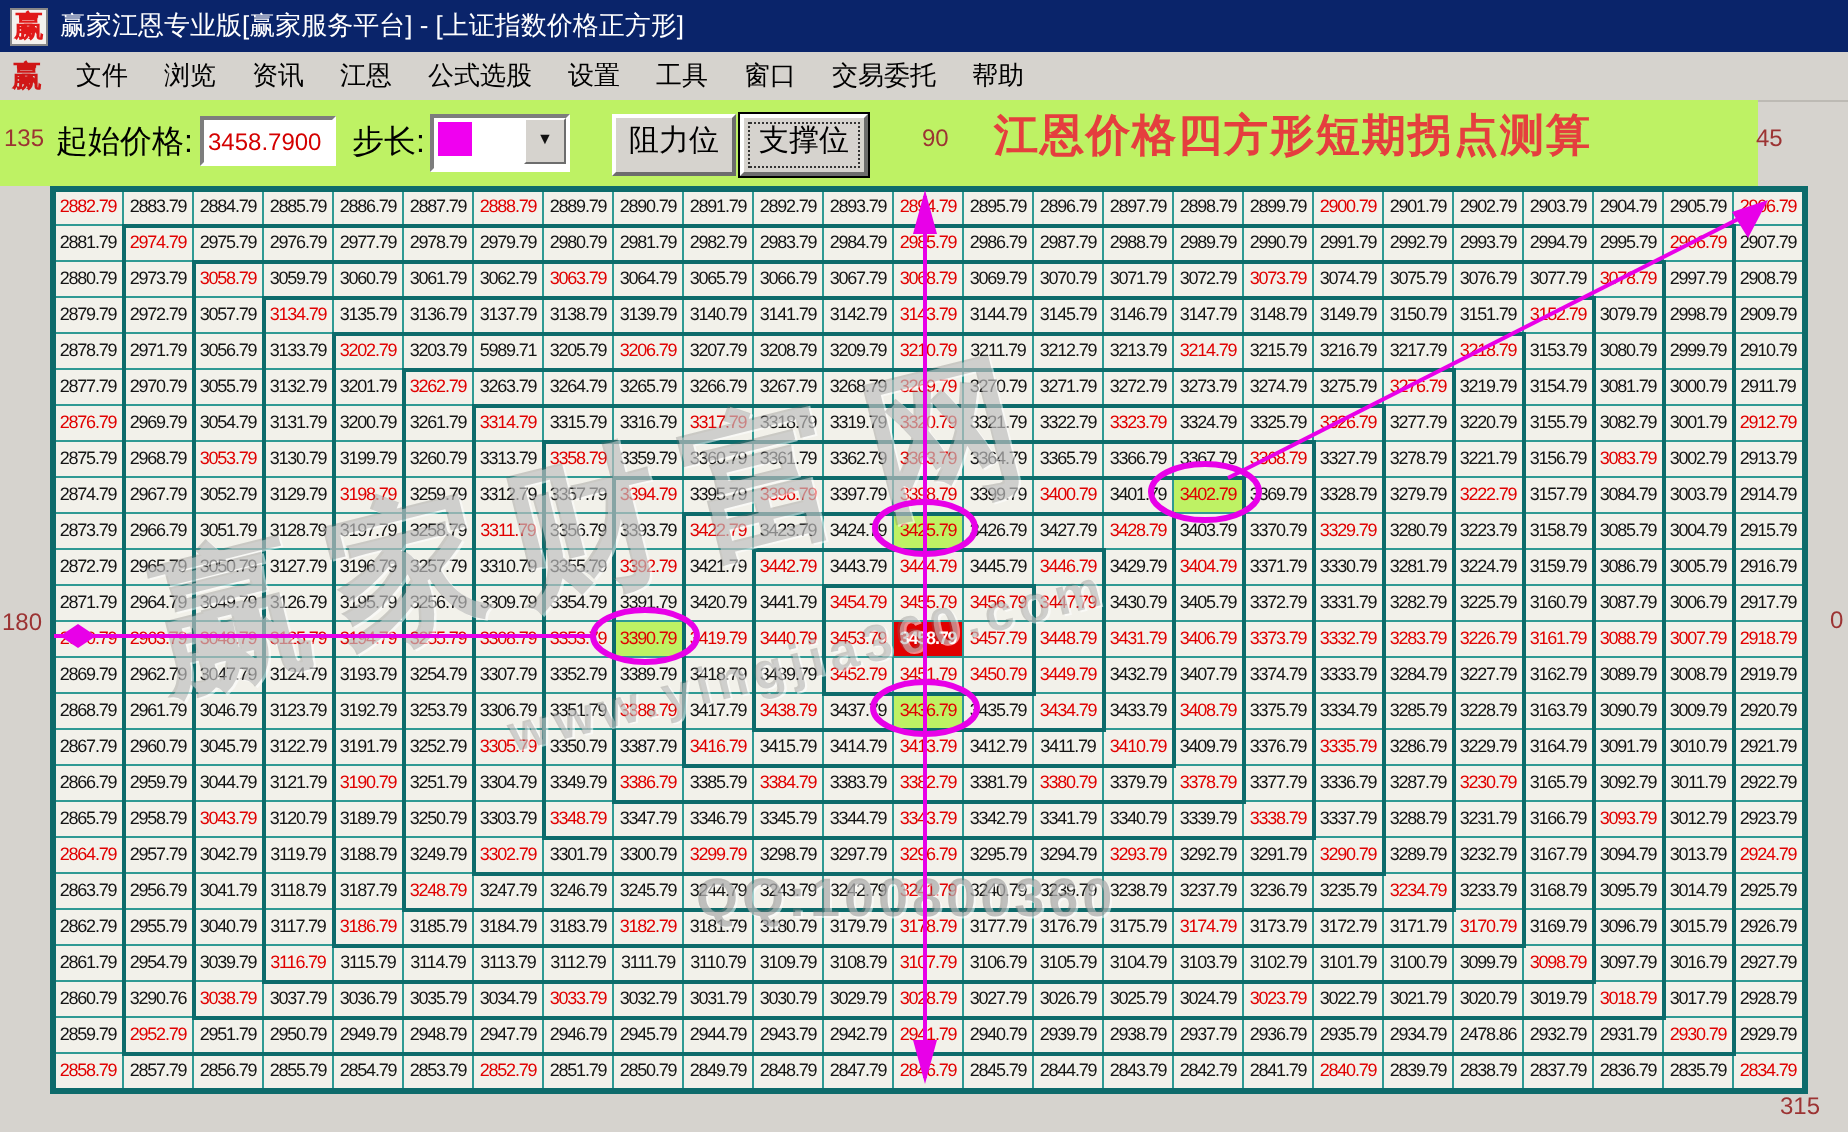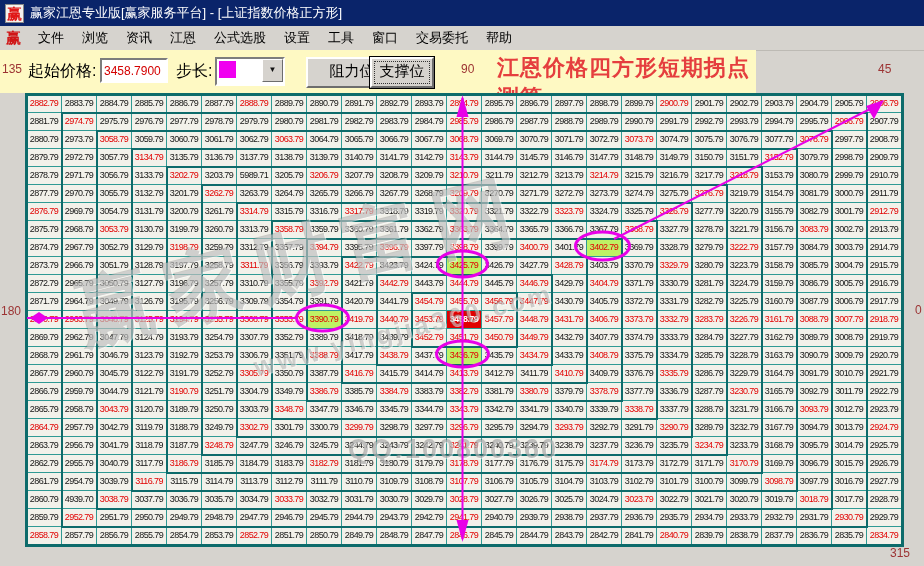--- a/index.html
+++ b/index.html
@@ -9,37 +9,37 @@
   #titlebar{position:absolute;left:0;top:0;width:924px;height:26px;background:#0a246a;
     display:flex;align-items:center;color:#fff;font-size:13px;}
   #titlebar .logo{color:#e01818;font-weight:bold;font-size:15px;margin:0 6px 0 5px;background:#f4f2ee;
     padding:0 1px;line-height:17px;border:1px solid #888;}
   
   #menubar{position:absolute;left:0;top:26px;width:924px;height:24px;background:#d6d3ce;
     display:flex;align-items:center;font-size:13px;color:#000;border-bottom:1px solid #bdbab4;}
   #menubar .logo{color:#d01616;font-weight:bold;font-size:15px;margin:0 8px 0 6px;}
   #menubar .mitem{padding:2px 9px;cursor:default;}
   
-  #toolbar{position:absolute;left:0;top:50px;width:756px;height:43px;background:#fef9c3;}
+  #toolbar{position:absolute;left:0;top:50px;width:879px;height:43px;background:#bef264;}
   .anglelabel{position:absolute;color:#9c3333;font-size:12px;z-index:30;}
   #lbl-startprice{position:absolute;left:28px;top:11px;font-size:16px;color:#000;}
   #inp-startprice{position:absolute;left:100px;top:8px;width:60px;height:21px;background:#fff;
     border-top:2px solid #7d7d7d;border-left:2px solid #7d7d7d;border-bottom:2px solid #fff;border-right:2px solid #fff;
     color:#d40000;font-size:12px;padding:0 2px;font-family:Liberation Sans, sans-serif;}
   #lbl-step{position:absolute;left:176px;top:11px;font-size:16px;color:#000;}
   #combo-step{position:absolute;left:215px;top:7px;width:66px;height:25px;background:#fff;
     border-top:2px solid #7d7d7d;border-left:2px solid #7d7d7d;border-bottom:2px solid #fff;border-right:2px solid #fff;}
   #combo-step .swatch{position:absolute;left:2px;top:2px;width:17px;height:17px;background:#f000f0;}
   #combo-step .dropbtn{position:absolute;right:0;top:0;width:19px;height:21px;background:#d6d3ce;
     border-top:1px solid #fff;border-left:1px solid #fff;border-bottom:1px solid #6d6d6d;border-right:1px solid #6d6d6d;
     font-size:8px;text-align:center;line-height:20px;color:#111;}
   .btn3d{position:absolute;top:7px;height:27px;background:#d6d3ce;color:#000;font-size:15px;
     border-top:2px solid #fff;border-left:2px solid #fff;border-bottom:2px solid #6d6d6d;border-right:2px solid #6d6d6d;
     text-align:center;line-height:23px;cursor:default;}
-  #btn-resistance{left:306px;width:58px;padding-left:15px;}
+  #btn-resistance{left:306px;width:58px;}
   #btn-support{left:370px;width:60px;outline:1px solid #000;}
   #btn-support .focusrect{position:absolute;left:2px;top:2px;right:2px;bottom:2px;border:1px dotted #333;}
   #heading{position:absolute;left:497px;top:3px;font-size:22px;font-weight:bold;color:#e53e3e;letter-spacing:1px;}
   
   #grid{position:absolute;left:25px;top:93px;width:875px;height:450px;background:#2f9a94;
     border:2px solid #0d6b6b;box-sizing:content-box;display:grid;
     grid-template-columns:repeat(25,35px);grid-auto-rows:18px;z-index:1;}
   .cell{width:35px;height:18px;box-sizing:border-box;border-right:1px solid #2f9a94;border-bottom:1px solid #2f9a94;
     background:#f2f1ea;font-size:9px;letter-spacing:-0.6px;line-height:17px;text-align:center;color:#141414;
     overflow:hidden;white-space:nowrap;}
@@ -649,21 +649,21 @@
       <div class="cell">3103.79</div>
       <div class="cell">3102.79</div>
       <div class="cell">3101.79</div>
       <div class="cell">3100.79</div>
       <div class="cell">3099.79</div>
       <div class="cell red">3098.79</div>
       <div class="cell">3097.79</div>
       <div class="cell">3016.79</div>
       <div class="cell">2927.79</div>
       <div class="cell">2860.79</div>
-      <div class="cell">4939.70</div>
+      <div class="cell">3290.76</div>
       <div class="cell red">3038.79</div>
       <div class="cell">3037.79</div>
       <div class="cell">3036.79</div>
       <div class="cell">3035.79</div>
       <div class="cell">3034.79</div>
       <div class="cell red">3033.79</div>
       <div class="cell">3032.79</div>
       <div class="cell">3031.79</div>
       <div class="cell">3030.79</div>
       <div class="cell">3029.79</div>
@@ -693,21 +693,21 @@
       <div class="cell">2943.79</div>
       <div class="cell">2942.79</div>
       <div class="cell red">2941.79</div>
       <div class="cell">2940.79</div>
       <div class="cell">2939.79</div>
       <div class="cell">2938.79</div>
       <div class="cell">2937.79</div>
       <div class="cell">2936.79</div>
       <div class="cell">2935.79</div>
       <div class="cell">2934.79</div>
-      <div class="cell">2933.79</div>
+      <div class="cell">2478.86</div>
       <div class="cell">2932.79</div>
       <div class="cell">2931.79</div>
       <div class="cell red">2930.79</div>
       <div class="cell">2929.79</div>
       <div class="cell red">2858.79</div>
       <div class="cell">2857.79</div>
       <div class="cell">2856.79</div>
       <div class="cell">2855.79</div>
       <div class="cell">2854.79</div>
       <div class="cell">2853.79</div>

